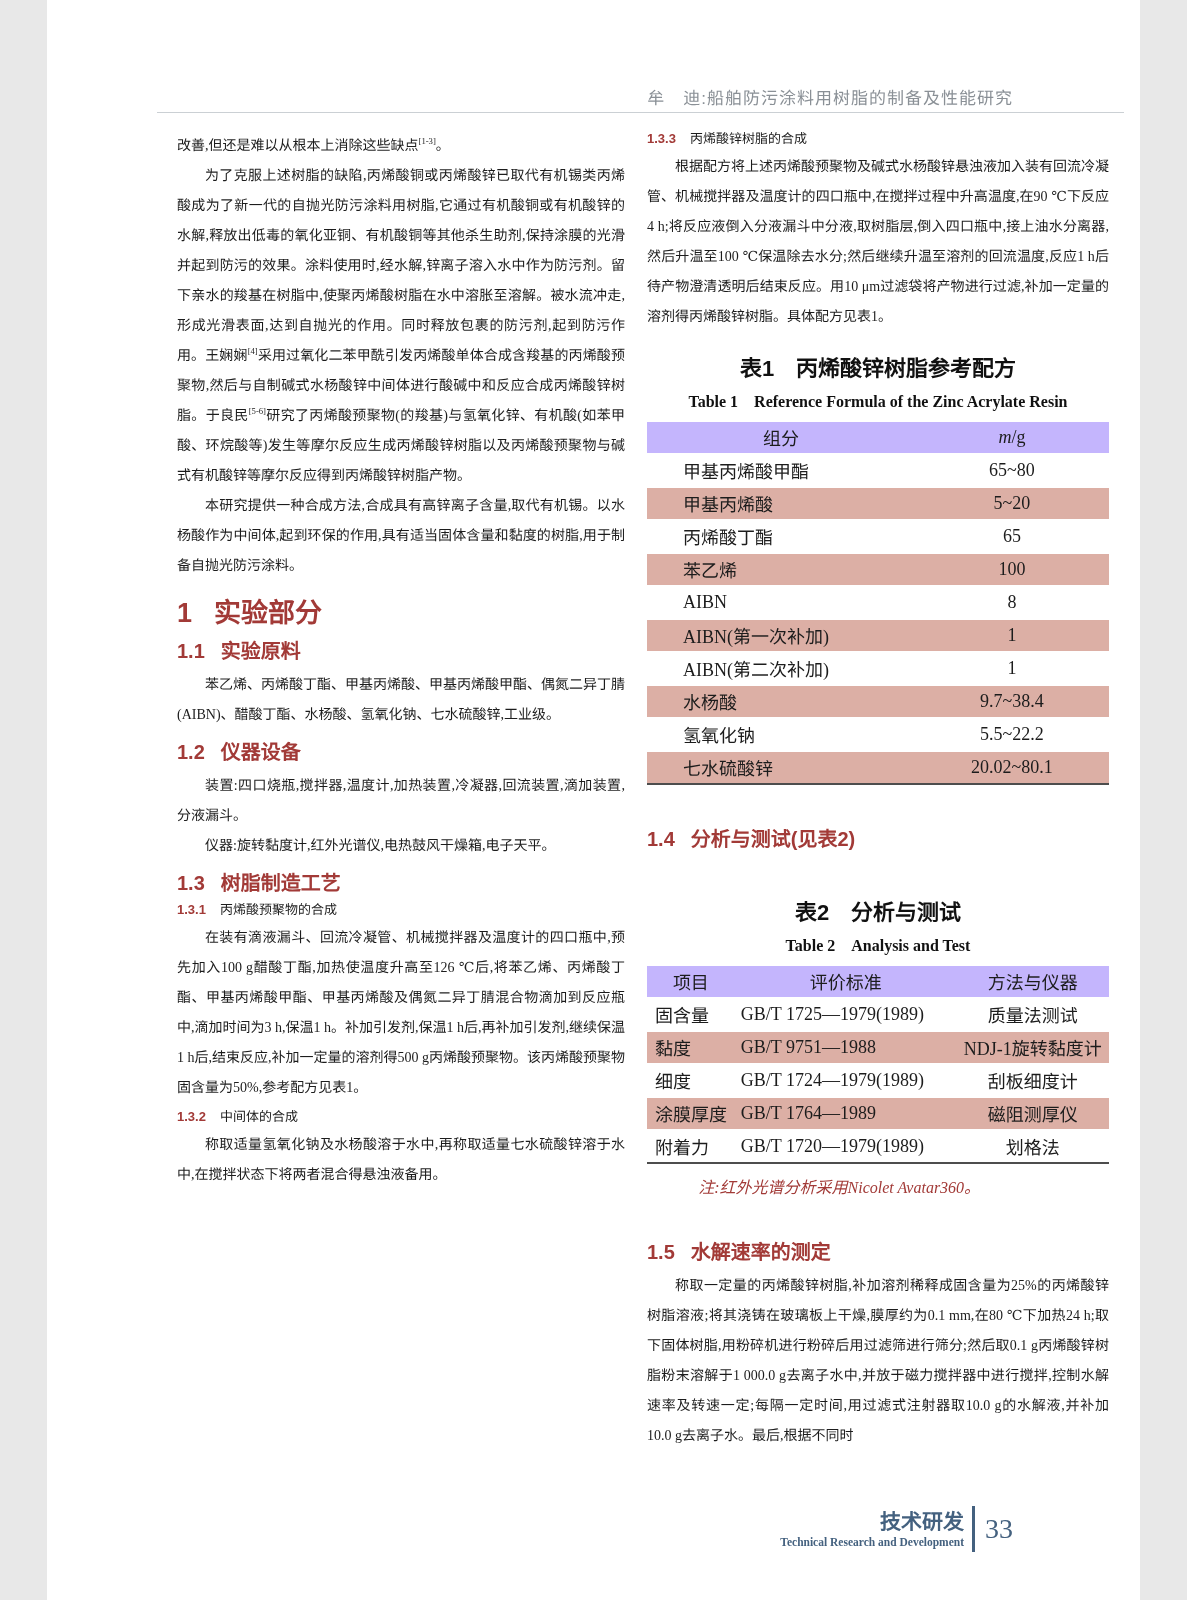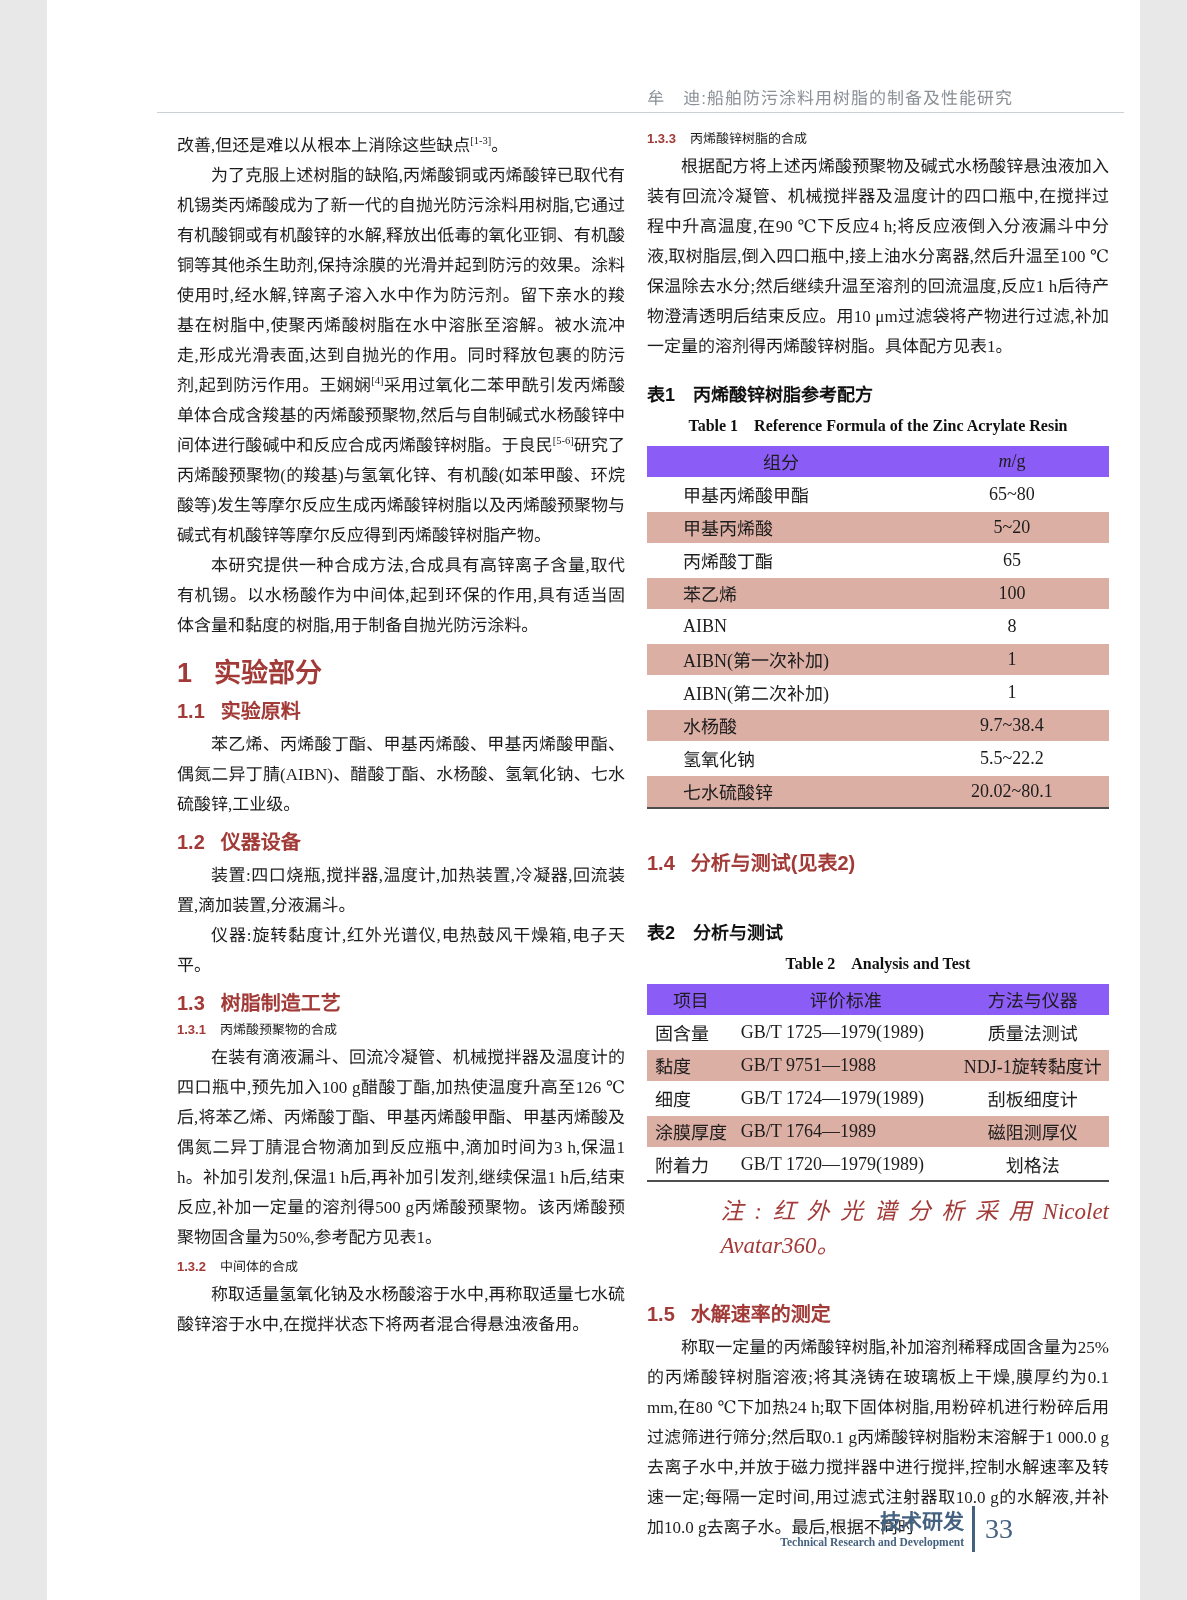--- a/index.html
+++ b/index.html
@@ -21,21 +21,21 @@
   }
   
   .columns {
     position:absolute; top:131px; left:130px; width:932px;
     display:flex; gap:22px;
   }
   .col { text-align:justify; }
   .col-left  { width:448px; }
   .col-right { width:462px; }
   p.body {
-    margin:0; font-size:17px; line-height:30px; text-align:justify;
+    margin:0; font-size:14px; line-height:30px; text-align:justify;
   }
   p.indent { text-indent:2em; }
   .sup  { vertical-align:super; font-size:0.62em; line-height:0; }
   .ital { font-style:italic; }
   
   .sec1 {
     margin:16px 0 8px 0;
     font-family:"Liberation Sans","DejaVu Sans",sans-serif;
     font-size:27px; font-weight:bold; color:#a23a37; line-height:1.2;
   }
@@ -50,48 +50,48 @@
     margin:6px 0 4px 0; font-size:13px; font-weight:normal; line-height:1.3;
   }
   .sec3 .sec-num {
     font-family:"Liberation Sans","DejaVu Sans",sans-serif;
     font-weight:bold; color:#a23a37; margin-right:14px;
   }
   .sec3 .sec3-title { color:#1c1c1c; }
   
   .tbl-block { margin:18px 0 14px 0; }
   .tbl-caption-zh {
-    font-family:"Liberation Sans","DejaVu Sans",sans-serif;
-    font-weight:bold; font-size:18px; margin-bottom:6px; color:#111;
+    text-align:center; font-family:"Liberation Sans","DejaVu Sans",sans-serif;
+    font-weight:bold; font-size:22px; margin-bottom:6px; color:#111;
   }
   .tbl-caption-en {
     text-align:center; font-family:"Liberation Serif","DejaVu Serif",serif;
     font-weight:bold; font-size:16px; margin-bottom:8px; color:#111;
   }
   table.tbl {
     width:100%; border-collapse:collapse; border-spacing:0;
     font-size:18px; border-top:1px solid #b9b9b9; border-bottom:2px solid #4d4d4d;
   }
   table.tbl th, table.tbl td {
     height:29px; padding:1px 6px; border-top:2px solid #ffffff; font-weight:normal;
   }
-  table.tbl thead th { background:#8b5cf6; }
+  table.tbl thead th { background:#c4b5fd; }
   table.tbl tbody tr:nth-of-type(even) td { background:#dcafa5; }
   
   .tbl1 th.c1 { text-align:center; }
   .tbl1 td.c1 { text-align:left; padding-left:36px; }
   .tbl1 th.c2, .tbl1 td.c2 { text-align:center; width:42%; }
   
   .tbl2 th { text-align:center; }
   .tbl2 td.c1 { text-align:left; width:19%; padding-left:8px; }
   .tbl2 td.c2 { text-align:left; width:48%; }
   .tbl2 td.c3 { text-align:center; width:33%; }
   .tbl-note {
     margin:10px 0 4px 0; padding-left:3.2em;
-    font-size:23px; font-style:italic; color:#a23a37;
+    font-size:16px; font-style:italic; color:#a23a37;
   }
   .gap-lg { height:18px; }
   
   .page-footer {
     position:absolute; right:127px; bottom:48px;
     display:flex; align-items:center;padding-left:28px;
   }
   .footer-text { text-align:right; }
   .footer-zh {
     font-family:"Liberation Sans","DejaVu Sans",sans-serif;

